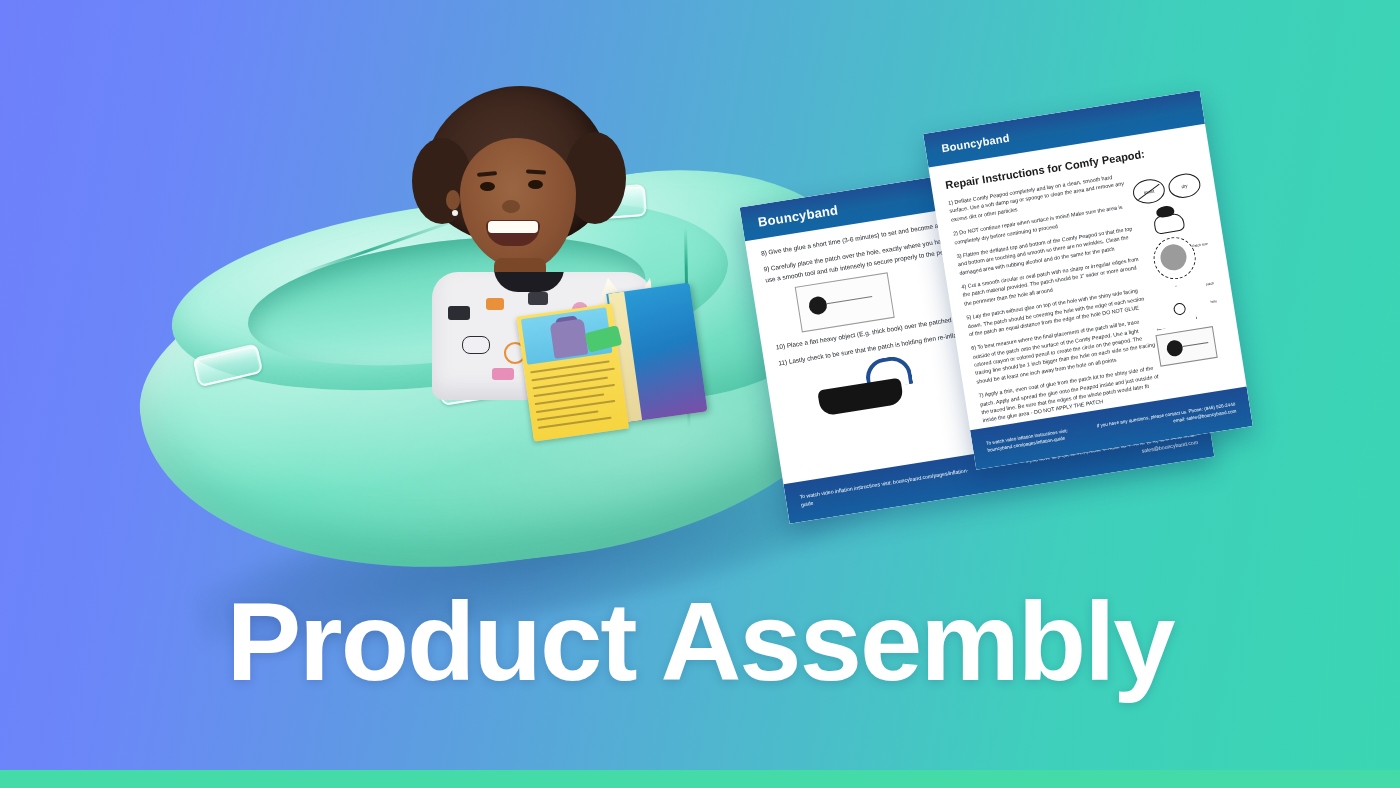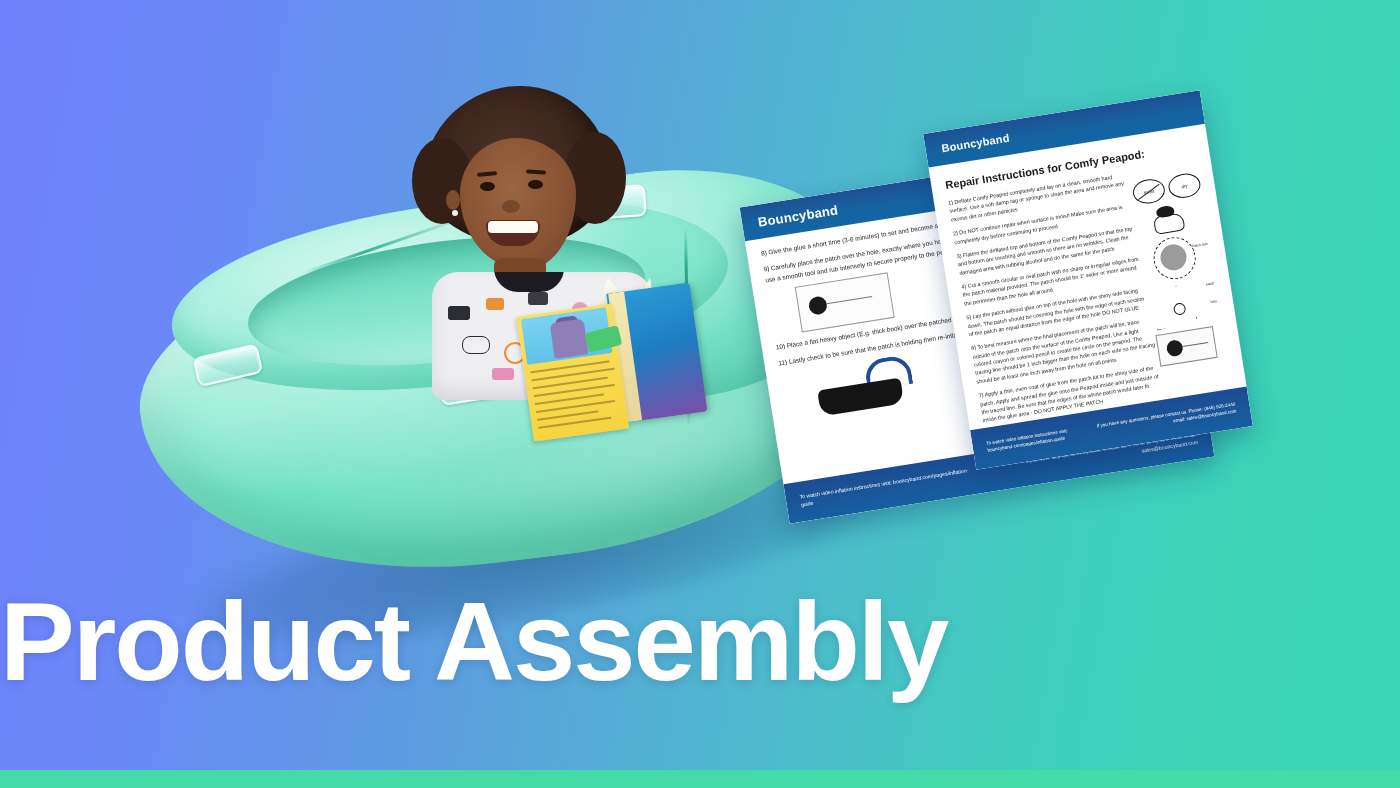--- a/index.html
+++ b/index.html
@@ -16,20 +16,21 @@
     background:linear-gradient(100deg,#6E80FB 0%,#6B87F8 14%,#5E9BE2 34%,#4FB7CE 56%,#3FCFBC 76%,#3AD6B3 100%);
   }
   .bg-bottom-bar{
     position:absolute;left:0;right:0;bottom:0;height:18px;
     background:#45DBA8;
   }
 
   
   .hero-title{
     position:absolute;left:0;right:0;top:586px;
+    text-align:center;
     font-size:112px;line-height:1;
     font-weight:bold;
     color:#FFFFFF;
     letter-spacing:-2px;
     text-shadow:0 2px 10px rgba(20,40,90,.18);
     white-space:nowrap;
   }
 
   
   .product-photo{

